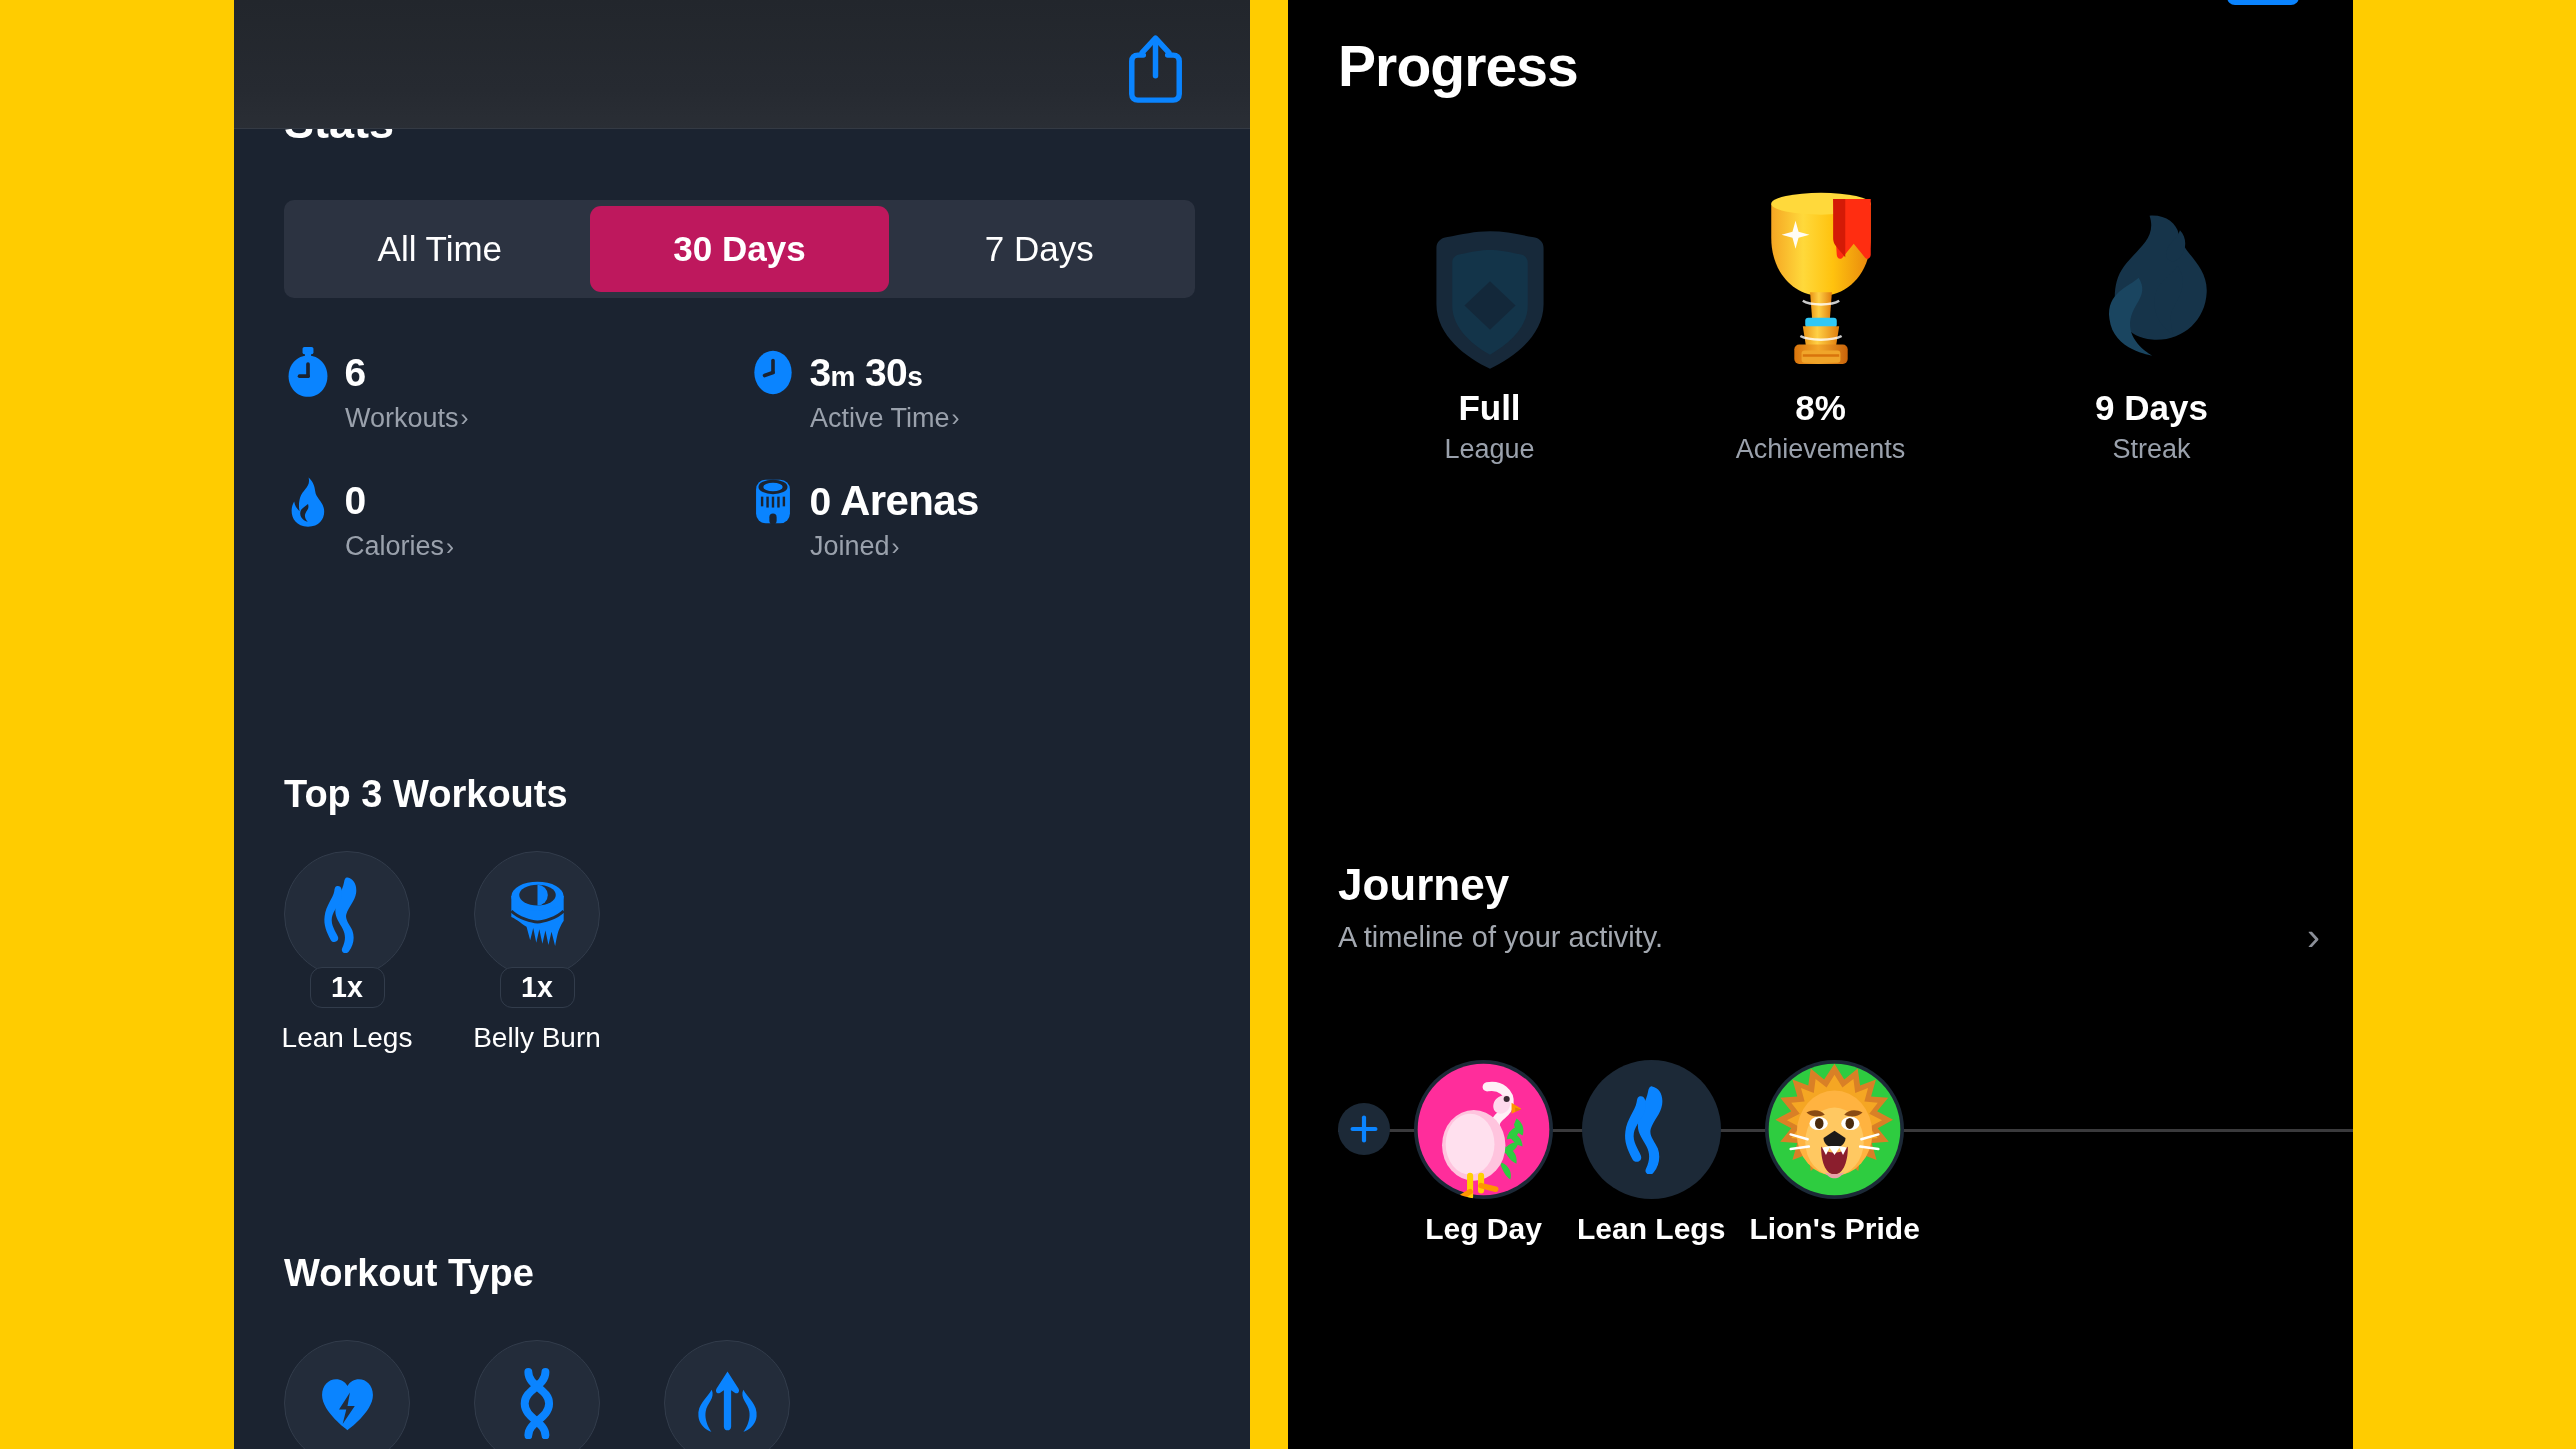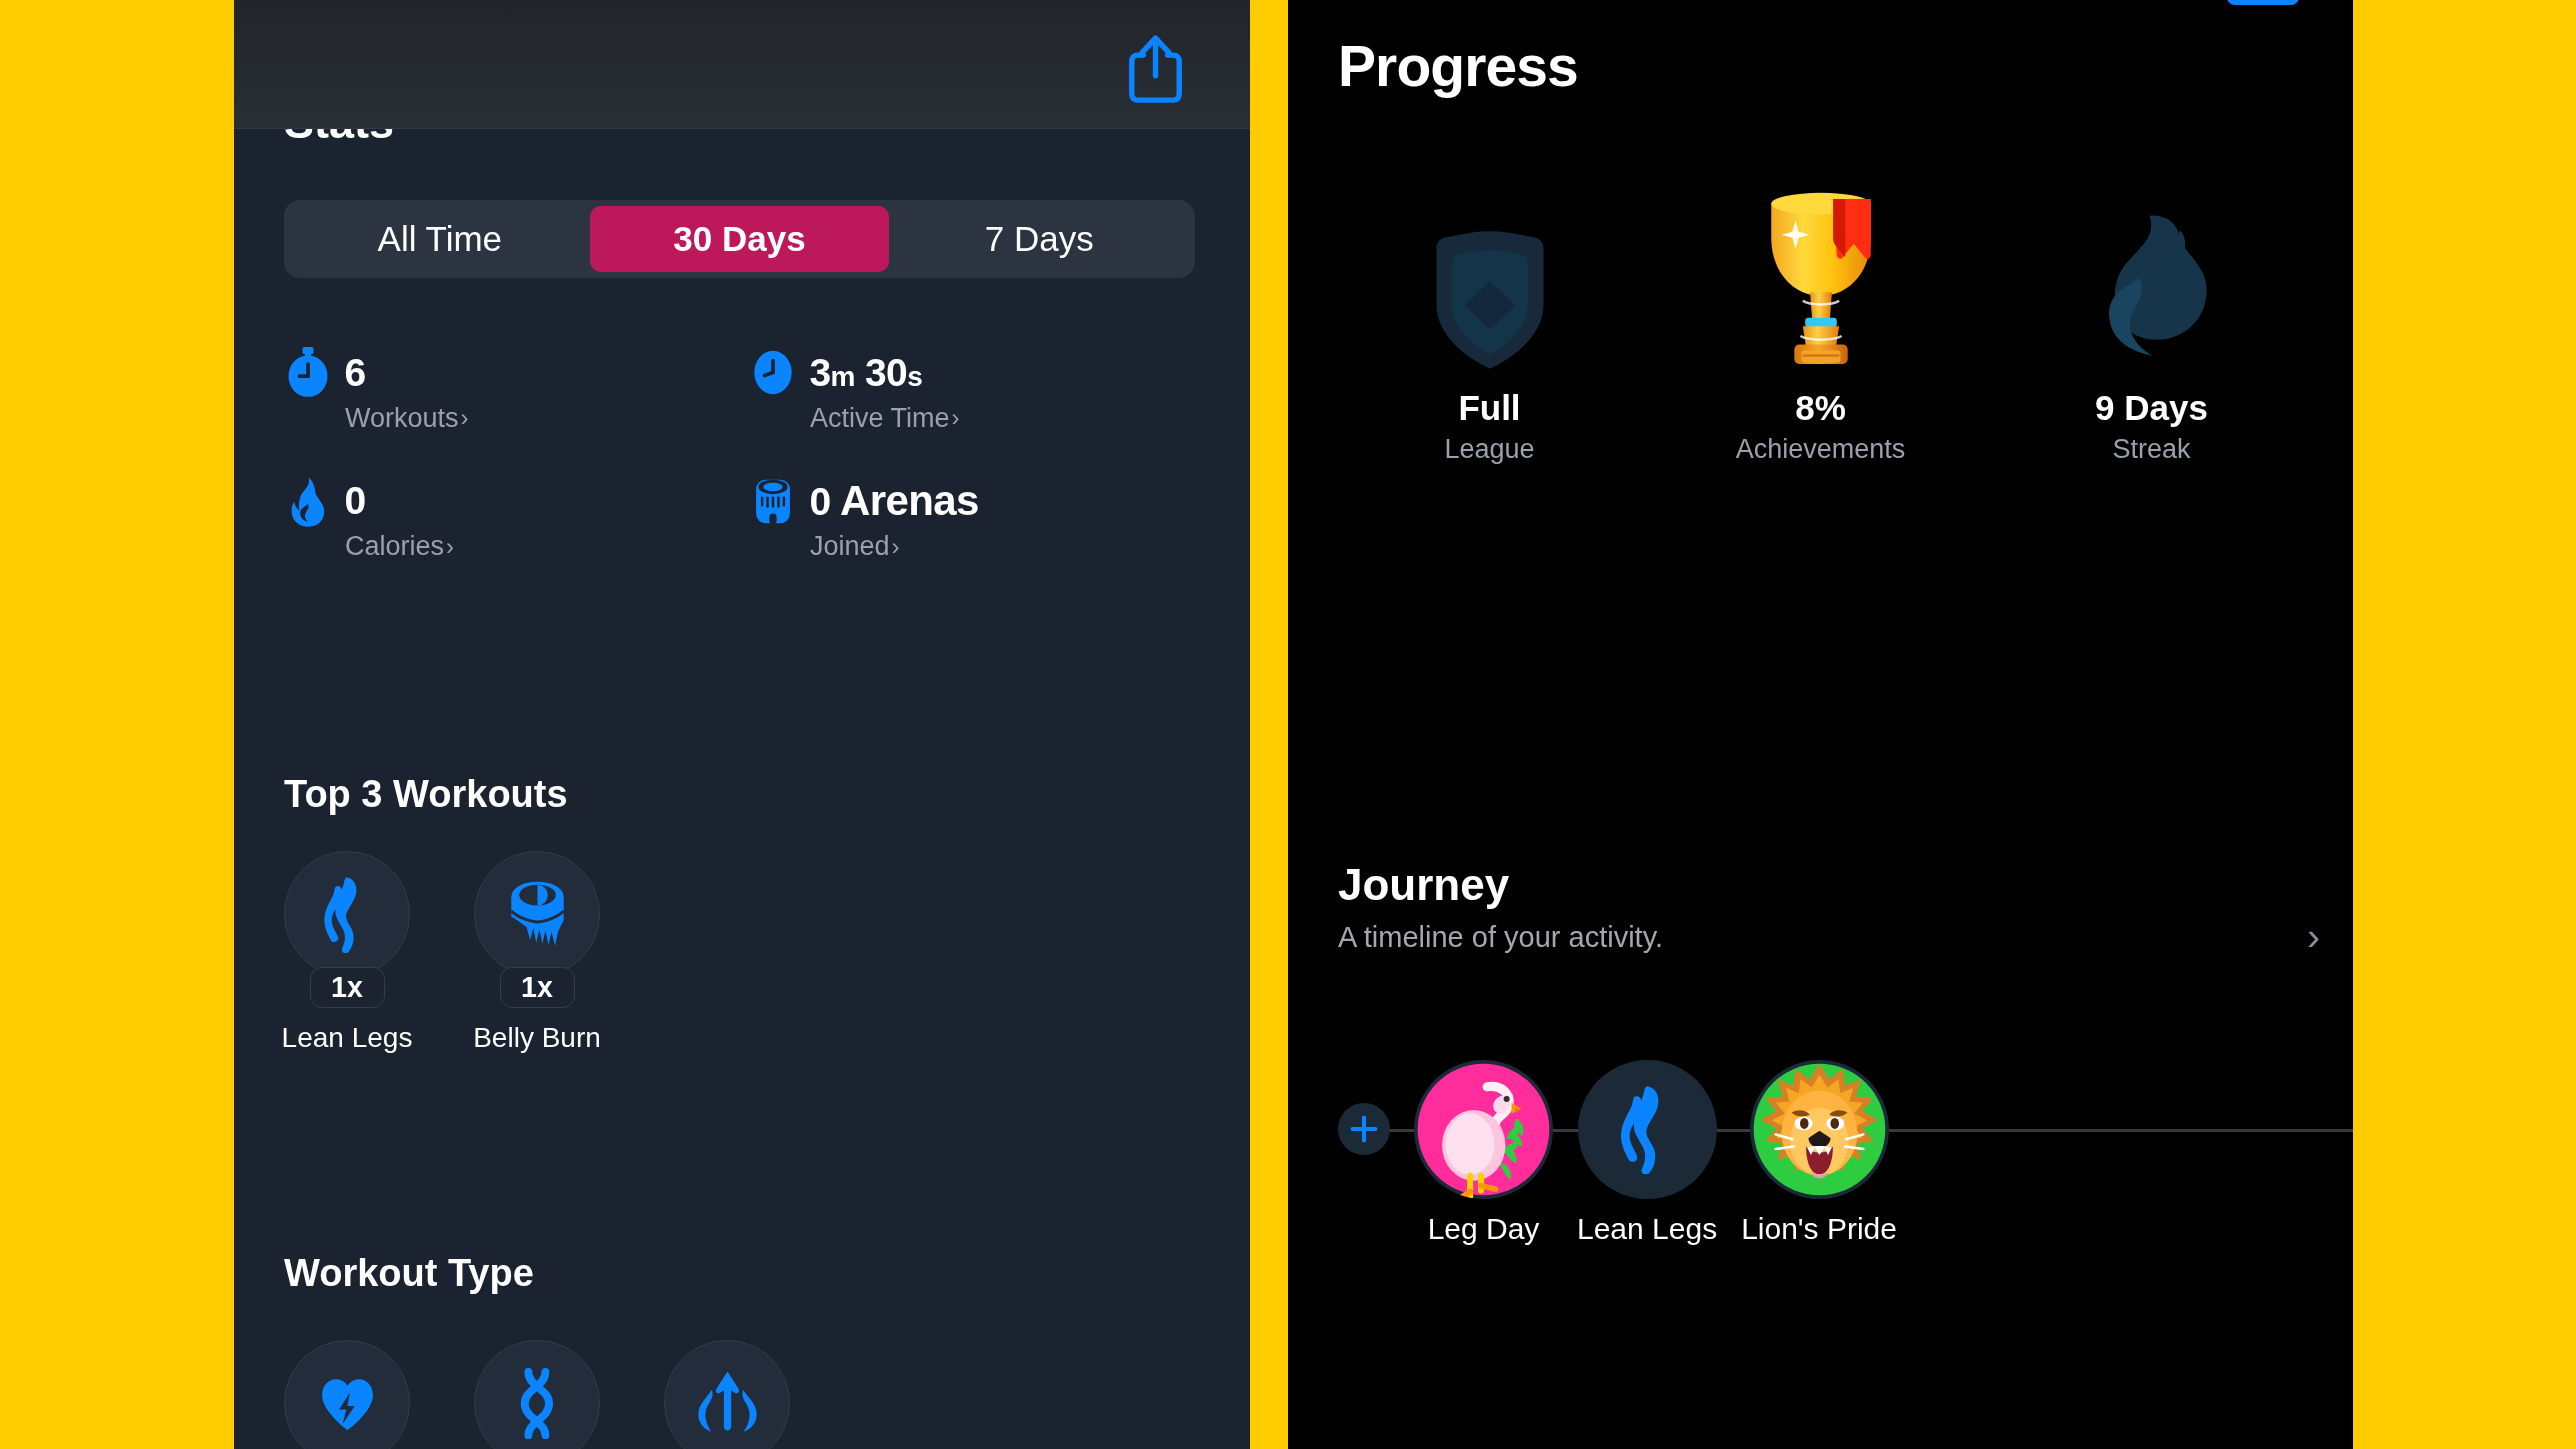--- a/index.html
+++ b/index.html
@@ -36,22 +36,22 @@
   }
   .scroll-body { position: absolute; left: 0; top: 0; width: 100%; height: 100%; }
 
   .stats-heading {
     position: absolute; left: 50px; top: 97px;
     font-size: 45px; font-weight: bold; color: #ffffff;
   }
 
   .segmented {
     position: absolute; left: 50px; top: 200px;
-    width: 911px; height: 78px;
-    background: #2c3341; border-radius: 16px;
+    width: 911px; height: 98px;
+    background: #2c3341; border-radius: 10px;
     display: flex; padding: 6px; gap: 0;
   }
   .seg {
     flex: 1; display: flex; align-items: center; justify-content: center;
     font-size: 35px; color: #ffffff; border-radius: 11px; cursor: pointer;
     font-weight: normal;
   }
   .seg.active { background: #be185d; font-weight: bold; }
 
   .stats-grid {
@@ -123,21 +123,21 @@
   .journey-sub { margin-top: 11px; font-size: 29px; color: #a3a8b0; }
   .journey-chev {
     position: absolute; right: 33px; top: 917px;
     font-size: 39px; color: #8b8f98; cursor: pointer; line-height: 1;
   }
   .timeline { position: absolute; left: 0; top: 1060px; width: 100%; height: 219px; }
   .tl-line {
     position: absolute; left: 50px; top: 69px; right: 0; height: 3px; background: #3a3a3c;
   }
   .tl-items { position: absolute; left: 50px; top: 0; display: flex; align-items: flex-start; gap: 24px; }
-  .tl-node { display: flex; flex-direction: column; align-items: center; cursor: pointer; }
+  .tl-node { display: flex; flex-direction: column; align-items: center; cursor: pointer; font-weight: bold; }
   .tl-add {
     width: 52px; height: 52px; border-radius: 50%; background: #1c2937;
     display: flex; align-items: center; justify-content: center; margin-top: 43px;
   }
   .tl-av {
     width: 139px; height: 139px; border-radius: 50%;
     background: #1c2937; overflow: hidden; position: relative;
     display: flex; align-items: center; justify-content: center;
   }
   .tl-label { margin-top: 13.4px; font-size: 30px; color: #ffffff; white-space: nowrap; }

